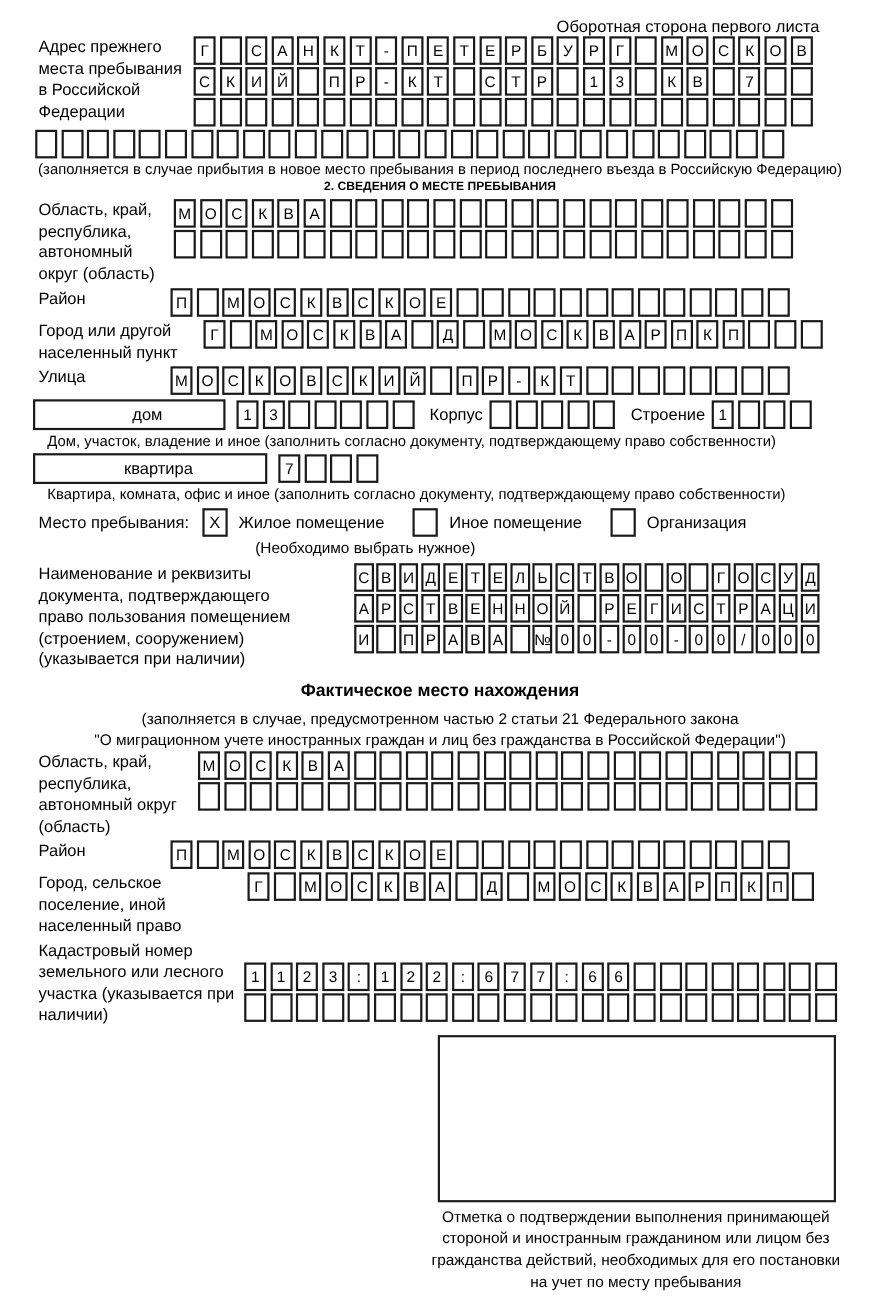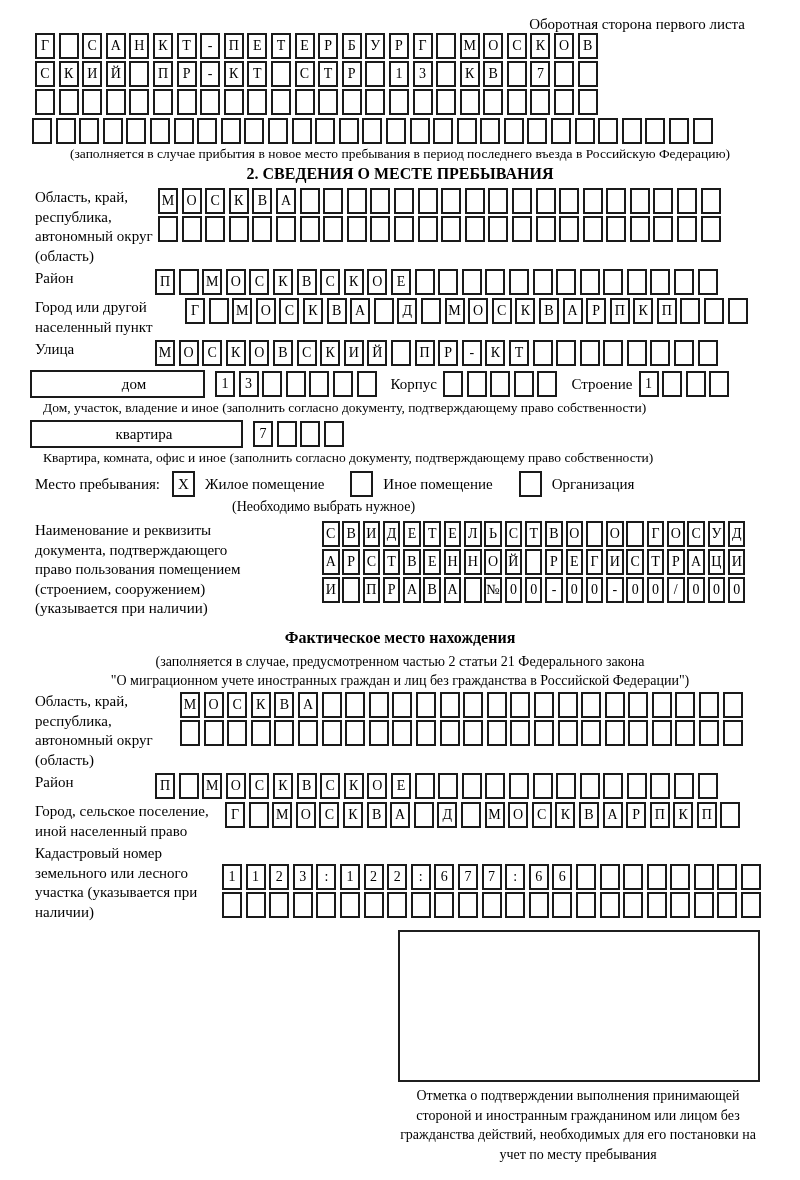--- a/index.html
+++ b/index.html
@@ -1,19 +1,19 @@
 <!DOCTYPE html>
 <html><head>
 <meta charset="utf-8">
 <style>
   html,body{margin:0;padding:0;background:#fff;}
   .page{width:800px;height:1180px;background:#fff;color:#000;
-        font-family:Liberation Serif, serif;position:relative;overflow:hidden;}
+        font-family:Liberation Sans, sans-serif;position:relative;overflow:hidden;}
   .header-note{text-align:right;padding:16px 55px 0 0;font-size:15px;}
-  .h2{text-align:center;font-weight:bold;font-size:16px;margin:0 0 5px 0;}
+  .h2{text-align:center;font-weight:bold;font-size:11px;margin:0 0 5px 0;}
   .h3{text-align:center;font-weight:bold;font-size:16px;margin:10px 0 6px 0;}
   .field{display:flex;align-items:flex-start;padding-left:35px;margin-bottom:3px;}
   .flabel{font-size:15px;line-height:1.3;flex-shrink:0;}
   .rows{display:flex;flex-direction:column;row-gap:2px;}
   .boxrow{display:flex;column-gap:3.6px;}
   .cell{width:20px;height:26px;border:2px solid #1a1a1a;box-sizing:border-box;
         display:flex;align-items:center;justify-content:center;font-size:14px;line-height:1;}
   .sm{column-gap:2.8px;}
   .sm .cell{width:17.5px;}
   .full{padding-left:32px;margin:2px 0 2px 0;}
@@ -47,20 +47,21 @@
   .stamp-caption{width:380px;margin-left:388px;text-align:center;font-size:14px;line-height:1.4;}
 </style>
 </head>
 <body>
 
 <div class="page">
 
   <div class="header-note">Оборотная сторона первого листа</div>
 
   <div class="field f-prev">
+    <div class="flabel">Адрес прежнего места пребывания в Российской Федерации</div>
     <div class="rows">
       <div class="boxrow">
           <div class="cell">Г</div>
           <div class="cell"></div>
           <div class="cell">С</div>
           <div class="cell">А</div>
           <div class="cell">Н</div>
           <div class="cell">К</div>
           <div class="cell">Т</div>
           <div class="cell">-</div>

